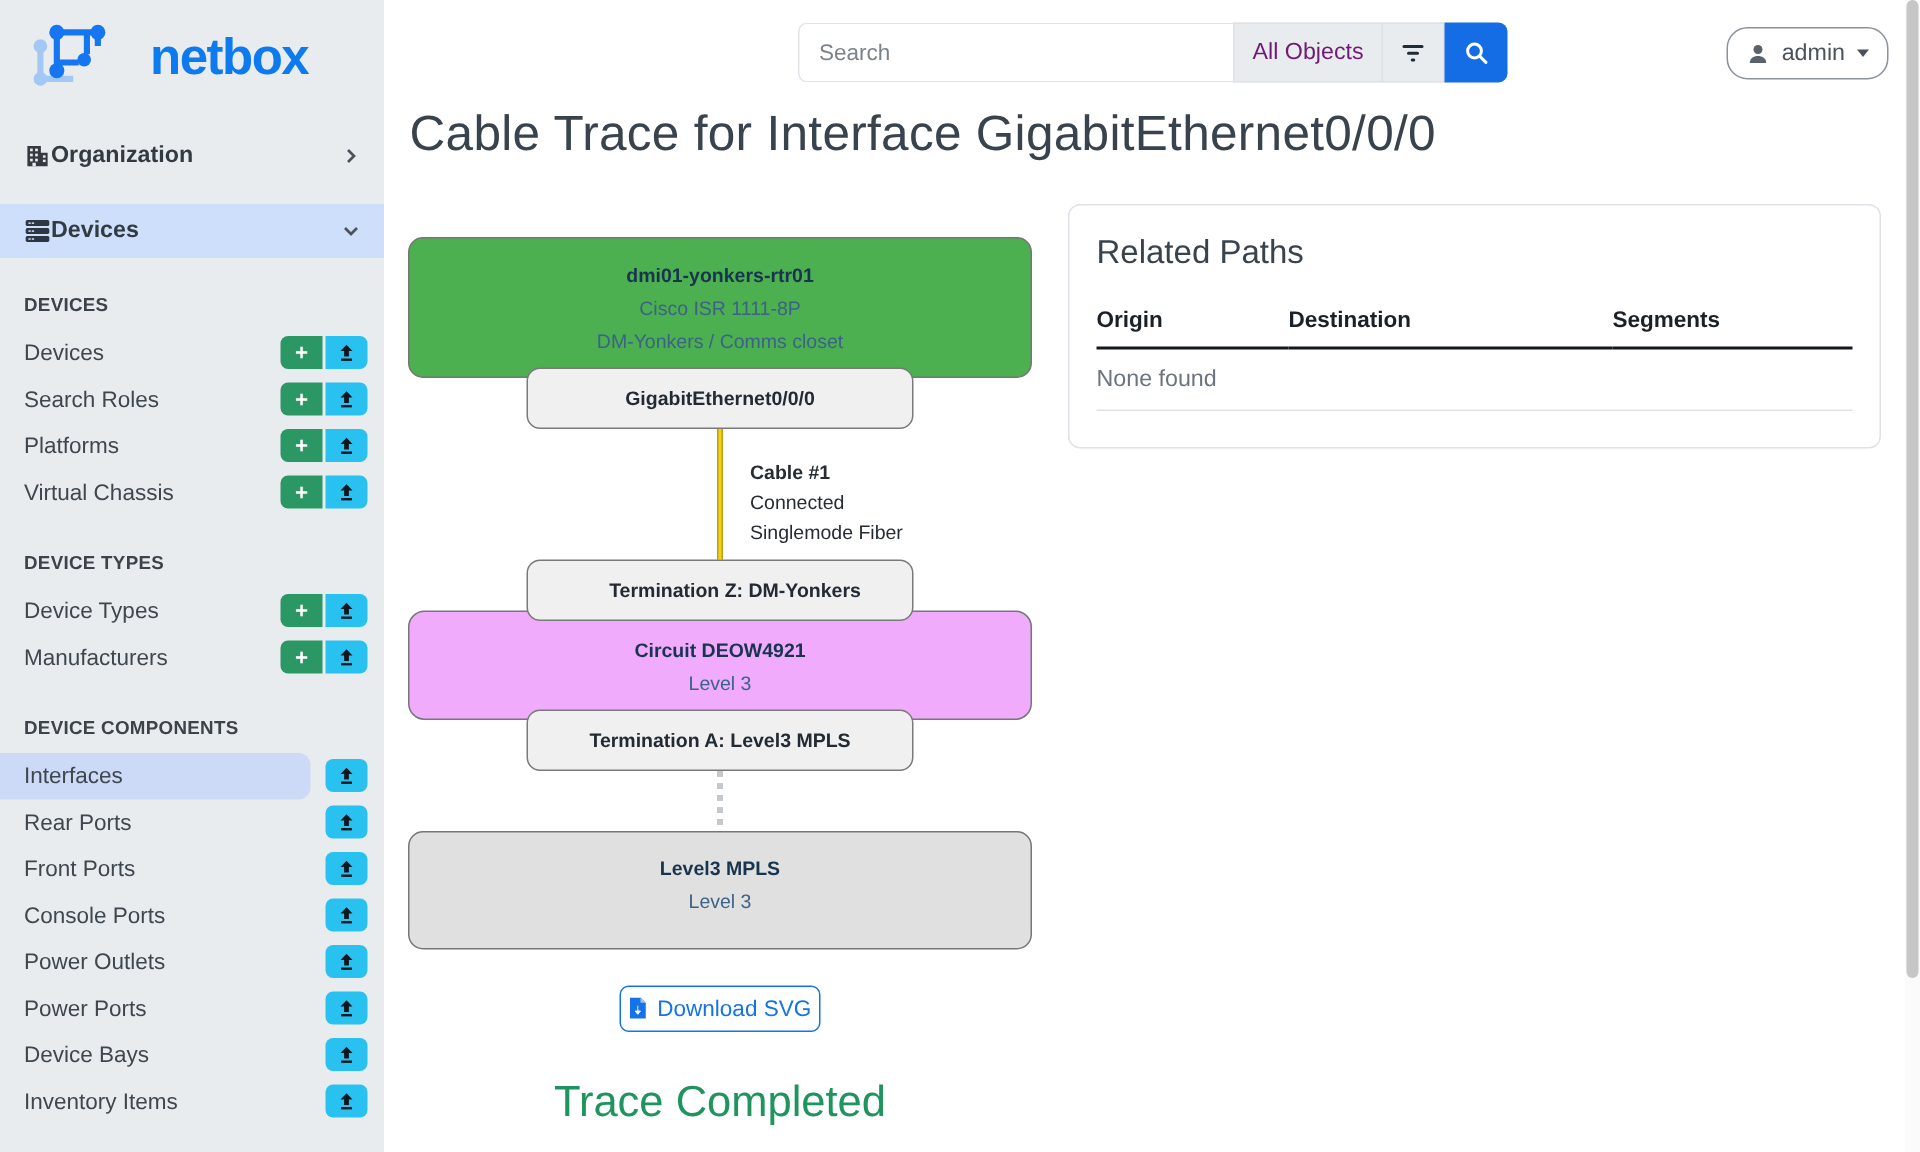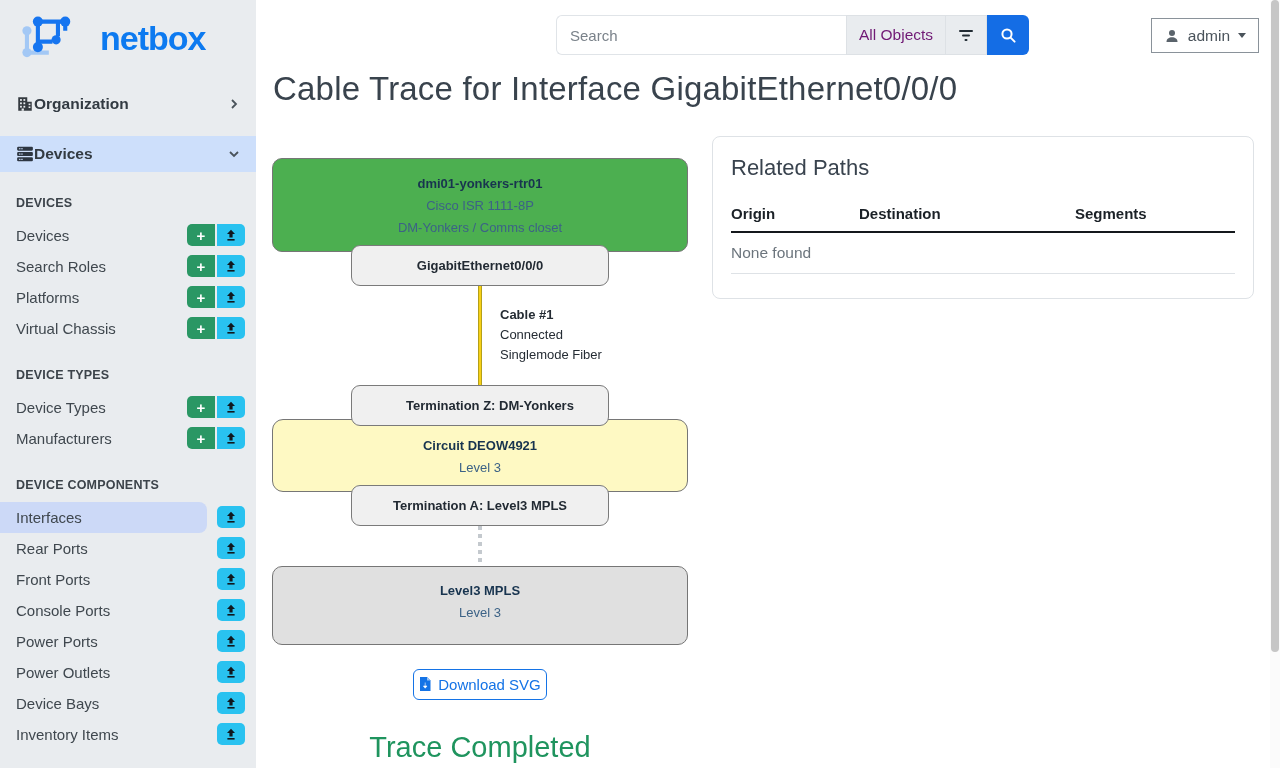--- a/index.html
+++ b/index.html
@@ -31,35 +31,35 @@
   .btn-add, .btn-import { width:28px; height:22px; border:none; display:flex;
                 align-items:center; justify-content:center; cursor:pointer; }
   .btn-add { background:#2a9764; border-radius:5px 0 0 5px; color:#fff;
              font-size:15px; font-weight:700; line-height:1; }
   .btn-add.solo, .btn-import.solo { border-radius:5px; }
   .btn-import { background:#29c2f0; border-radius:0 5px 5px 0; }
 
   
   .main { margin-left:256px; height:768px; position:relative; background:#fff; }
 
-  .search-group { position:absolute; left:276px; top:15px; height:40px; display:flex; z-index:3;margin-left:24px; }
+  .search-group { position:absolute; left:276px; top:15px; height:40px; display:flex; z-index:3; }
   .search-input { width:290px; height:40px; border:1px solid #e0e4e8; border-right:none;
                   border-radius:6px 0 0 6px; padding:0 13px; font-size:15px; color:#212529;
                   outline:none; font-family:"Liberation Sans",sans-serif; }
   .search-input::placeholder { color:#7a828a; }
   .scope-select { min-width:99px; background:#e9ecef; border:1px solid #dde1e5;
                   display:flex; align-items:center; justify-content:center;
                   font-size:15.5px; color:#701a75; padding:0 12px; cursor:pointer; }
   .filter-btn { width:41px; background:#e9ecef; border:1px solid #dde1e5; border-left:none;
                 display:flex; align-items:center; justify-content:center; cursor:pointer; }
   .search-btn { width:42px; background:#146de5; border:none; border-radius:0 6px 6px 0;
                 display:flex; align-items:center; justify-content:center; cursor:pointer; }
 
   .user-menu { position:absolute; right:21px; top:18px; height:35px; padding:0 12px;
-               border:1px solid #8a929a; border-radius:0; display:flex; align-items:center;
+               border:1px solid #8a929a; border-radius:14px; display:flex; align-items:center;
                gap:8px; color:#4a535b; font-size:15.5px; cursor:pointer; background:#fff; }
   .caret-down { width:0; height:0; border-left:4.5px solid transparent;
                 border-right:4.5px solid transparent; border-top:5px solid #4a535b; }
 
   h1.page-title { padding:70px 0 0 17px; font-size:33px; font-weight:400; color:#39434d;
                   letter-spacing:.2px; }
 
   .content-row { display:flex; align-items:flex-start; margin-top:28px; }
 
   
@@ -69,28 +69,28 @@
                 border-radius:10px; padding-top:17px; }
   .node-name { font-size:13px; font-weight:700; color:#18344f; }
   .node-sub  { font-size:13px; color:#3c6286; margin-top:7px; cursor:pointer; }
   .term { width:258px; margin:0 auto; height:41px; background:#f0f0f0;
           border:1px solid #7a7a7a; border-radius:9px; display:flex; align-items:center;
           justify-content:center; font-size:13px; font-weight:700; color:#222a33;
           position:relative; z-index:2; }
   .term.port { margin-top:-7px; }
   .term.tz { margin-bottom:-7px;padding-left:20px; }
   .term.ta { margin-top:-7px; }
-  .cable-seg { height:99px; position:relative; }
+  .cable-seg { height:87px; position:relative; }
   .cable-line { position:absolute; left:50%; transform:translateX(-50%); width:4px;
                 height:100%; background:#f7d117; border-left:1px solid #b5a019;
                 border-right:1px solid #b5a019; }
   .cable-label { position:absolute; left:calc(50% + 20px); top:19px; font-size:13px;
                  color:#252c34; line-height:20px; text-align:left; }
   .cable-label .b { font-weight:700; }
-  .circuit { height:73px; background:#fef9c3; border:1px solid #767676; border-radius:11px;
+  .circuit { height:73px; background:#f0abfc; border:1px solid #767676; border-radius:11px;
              padding-top:18px; position:relative; z-index:1; }
   .dotted-seg { height:40px; position:relative; }
   .dots { position:absolute; left:50%; transform:translateX(-50%); width:4px; height:100%;
           background:repeating-linear-gradient(to bottom,#c4c9ce 0 4px,transparent 4px 8px); }
   .node-prov { height:79px; background:#e0e0e0; border:1px solid #767676;
                border-radius:10px; padding-top:16px; }
 
   .download-btn { margin:24px auto 0; width:134px; height:31px; background:#fff;
                   border:1px solid #1473e6; border-radius:6px; color:#1473e6;
                   display:flex; align-items:center; justify-content:center; gap:7px;
@@ -305,32 +305,32 @@
     <span class="item-btns">
       <button class="btn-import solo">
         <svg width="12" height="12" viewBox="0 0 12 12">
             <path fill="#10181f" d="M6 0.8 L10 5 H7.6 V8.6 H4.4 V5 H2 Z"></path>
             <rect x="2.4" y="10" width="7.2" height="1.6" fill="#10181f"></rect>
           </svg>
       </button>
     </span>
   </div>
   <div class="item-row">
+    <span class="item-label">Power Outlets</span>
+    <span class="item-btns">
+      <button class="btn-import solo">
+        <svg width="12" height="12" viewBox="0 0 12 12">
+            <path fill="#10181f" d="M6 0.8 L10 5 H7.6 V8.6 H4.4 V5 H2 Z"></path>
+            <rect x="2.4" y="10" width="7.2" height="1.6" fill="#10181f"></rect>
+          </svg>
+      </button>
+    </span>
+  </div>
+  <div class="item-row">
     <span class="item-label">Power Ports</span>
-    <span class="item-btns">
-      <button class="btn-import solo">
-        <svg width="12" height="12" viewBox="0 0 12 12">
-            <path fill="#10181f" d="M6 0.8 L10 5 H7.6 V8.6 H4.4 V5 H2 Z"></path>
-            <rect x="2.4" y="10" width="7.2" height="1.6" fill="#10181f"></rect>
-          </svg>
-      </button>
-    </span>
-  </div>
-  <div class="item-row">
-    <span class="item-label">Power Outlets</span>
     <span class="item-btns">
       <button class="btn-import solo">
         <svg width="12" height="12" viewBox="0 0 12 12">
             <path fill="#10181f" d="M6 0.8 L10 5 H7.6 V8.6 H4.4 V5 H2 Z"></path>
             <rect x="2.4" y="10" width="7.2" height="1.6" fill="#10181f"></rect>
           </svg>
       </button>
     </span>
   </div>
   <div class="item-row">

